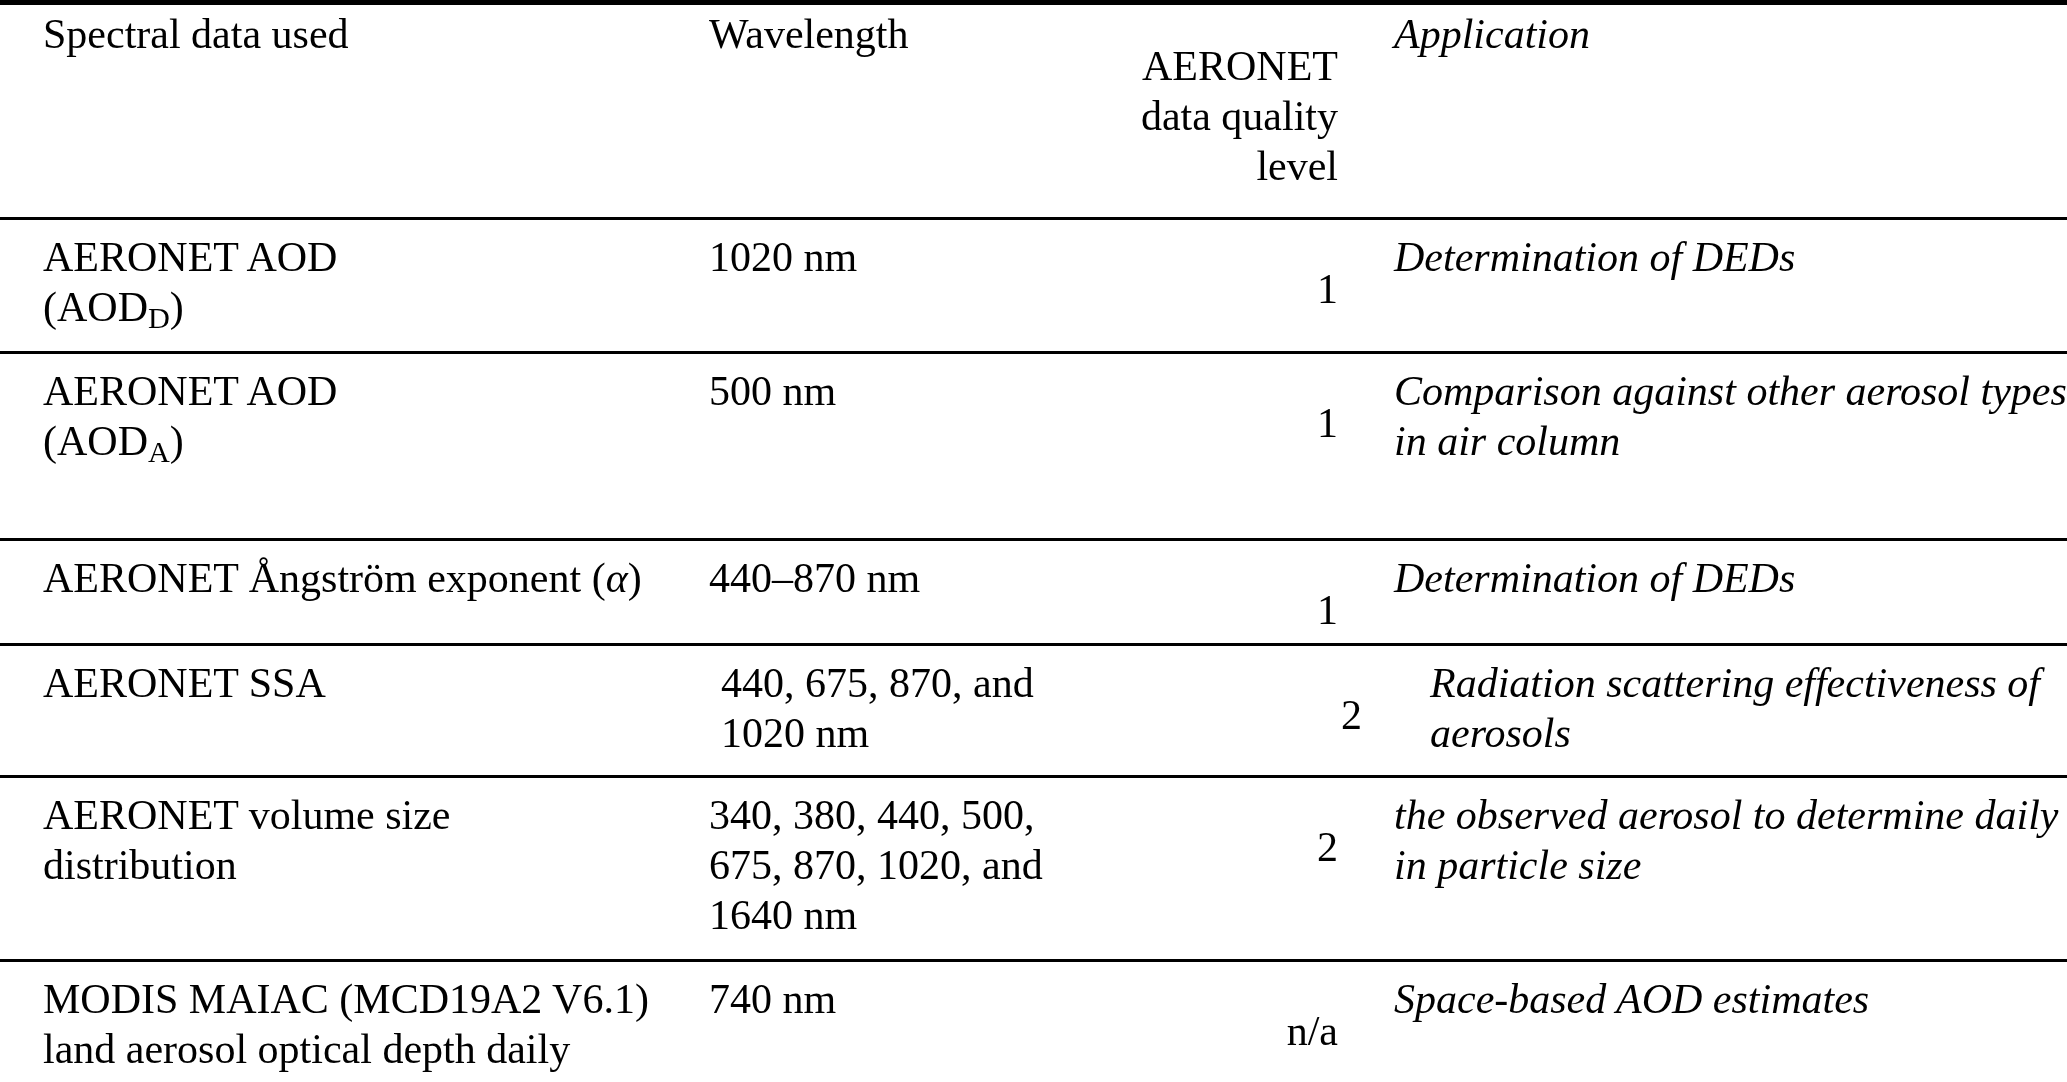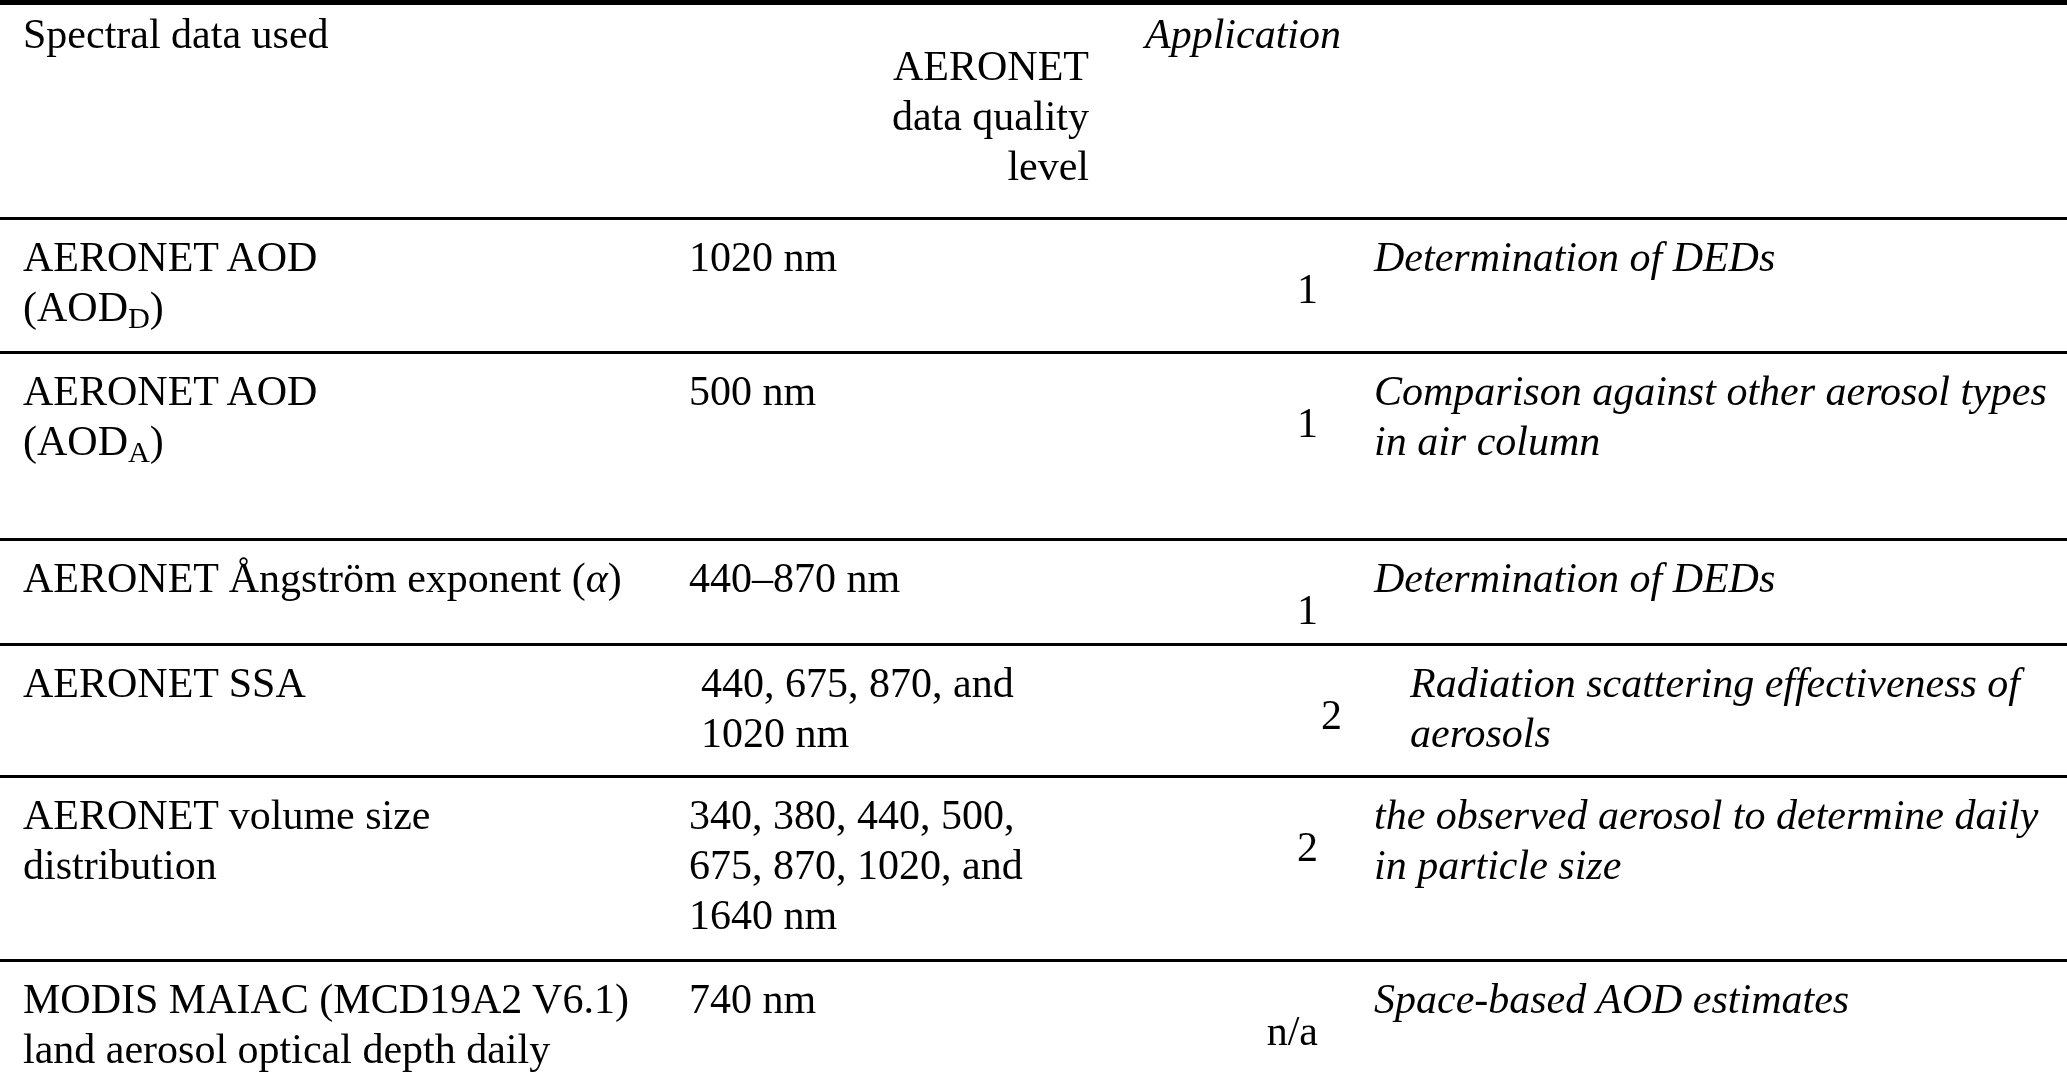--- a/index.html
+++ b/index.html
@@ -19,21 +19,21 @@
     left: 0; top: 0;
     width: 2067px;
     box-sizing: border-box;
     border-top: 5px solid #000000;
     border-bottom: 6px solid #000000;
   }
   .tr {
     display: grid;
     grid-template-columns: 666px 400px 229px 1fr;
     box-sizing: border-box;
-    padding: 12px 0 8px 23px;
+    padding: 12px 0 8px 43px;
     border-bottom: 3px solid #000000;
     align-items: start;
   }
   .thead {
     padding-top: 4px;
     padding-bottom: 26px;
     min-height: 183px;
   }
   .tbody .tr:nth-child(1) { min-height: 127px; }
   .tbody .tr:nth-child(2) { min-height: 187px; }
@@ -50,20 +50,23 @@
 </style>
 </head>
 <body>
 
 <div class="page">
   <div class="table">
 
     <div class="tr thead">
       <div class="td">
         <span class="line">Spectral data used</span>
+      </div>
+      <div class="td">
+        <span class="line">Wavelength</span>
       </div>
       <div class="td td-level">
         <span class="line">AERONET</span>
         <span class="line">data quality</span>
         <span class="line">level</span>
       </div>
       <div class="td td-application">
         <span class="line">Application</span>
       </div>
     </div>

